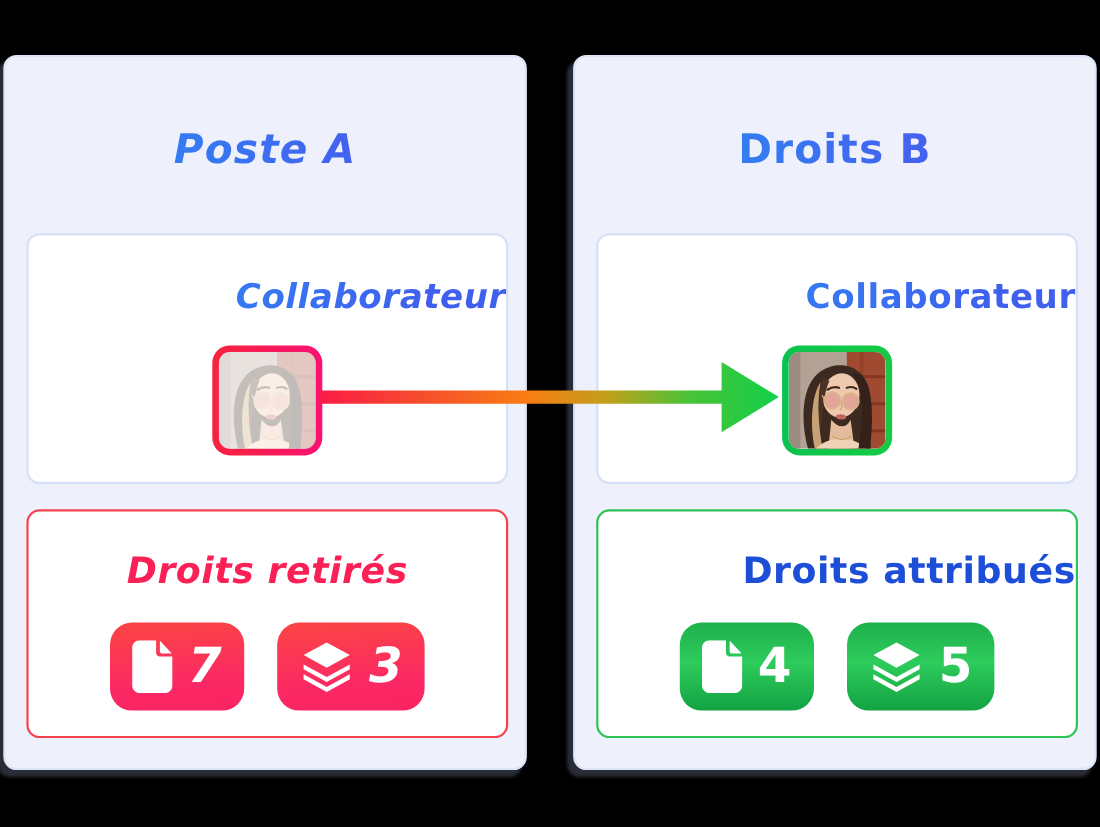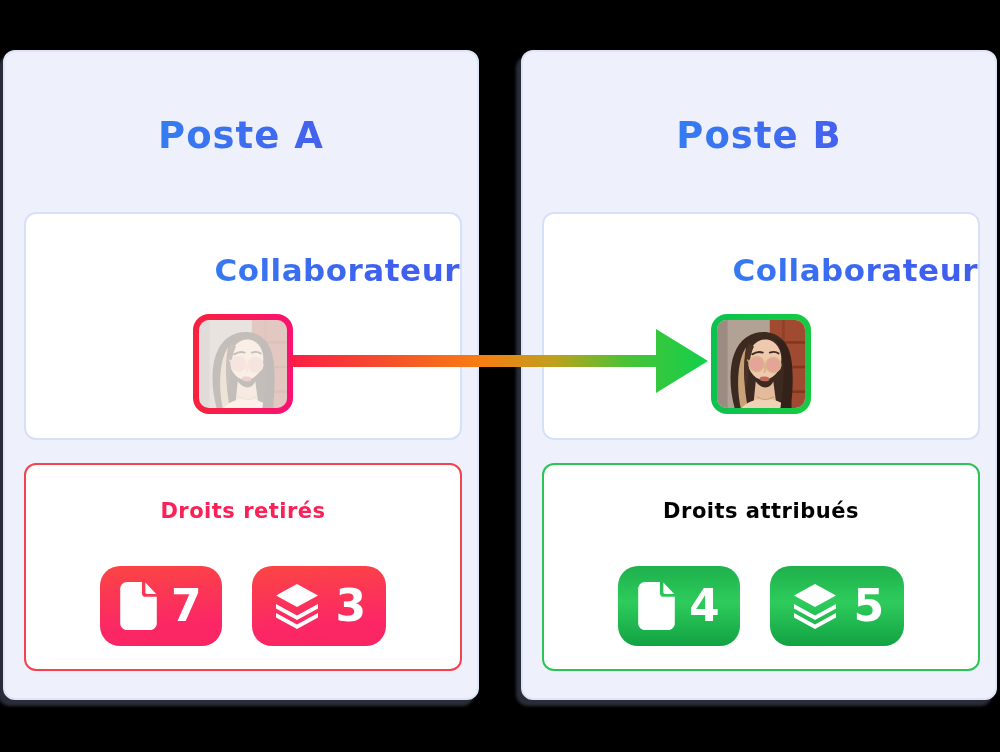--- a/index.html
+++ b/index.html
@@ -5,21 +5,21 @@
   html,body{margin:0;padding:0;background:#000;}
   .stage{
     position:relative;width:1000px;height:752px;background:#000;overflow:hidden;
     font-family:"DejaVu Sans","Liberation Sans",sans-serif;
   }
   .panel{
     position:absolute;top:50px;width:476px;height:650px;box-sizing:border-box;
     background:#eef1fb;border:2px solid #dde5f8;border-radius:12px;
     box-shadow:-5px 6px 3px rgba(110,118,145,.38);
   }
-  #panel-a{left:3px;}
+  #panel-a{left:3px;font-style:italic;}
   #panel-b{left:521px;}
   .panel-title{
     position:absolute;top:62px;left:0;width:100%;margin:0;text-align:center;
     font-size:37px;font-weight:800;letter-spacing:1px;
     background:linear-gradient(90deg,#2e86f3 20%,#4a57ee 80%);
     -webkit-background-clip:text;background-clip:text;color:transparent;
   }
   .card{
     position:absolute;left:19px;width:438px;box-sizing:border-box;
     background:#fff;border-radius:12px;
@@ -38,24 +38,24 @@
   .frame-red{background:linear-gradient(90deg,#f6233c,#fa1273);}
   .frame-green{background:linear-gradient(90deg,#0cc24f,#16cb42);}
   .avatar{width:88px;height:88px;border-radius:10px;overflow:hidden;background:#fff;}
   .avatar svg{display:block;width:88px;height:88px;}
   .avatar.faded svg{opacity:.3;}
   .rights-card{top:411px;height:208px;}
   .rights-red{border:2px solid #f4424f;}
   .rights-green{border:2px solid #2cc455;}
   .rights-title{
     position:absolute;top:34px;left:0;width:100%;margin:0;text-align:center;
-    font-size:21px;font-weight:800;letter-spacing:.5px;
+    font-size:33px;font-weight:800;letter-spacing:.5px;
   }
   .text-red{color:#fb2056;}
-  .text-green{color:#000000;}
+  .text-green{color:#1d4ed8;text-align:right;}
   .badge-row{
     position:absolute;top:101px;left:0;width:100%;
     display:flex;justify-content:center;gap:30px;
   }
   .badge{
     height:80px;border-radius:20px;padding:0 20px;box-sizing:border-box;
     display:flex;align-items:center;gap:14px;color:#fff;
   }
   .badge-red{background:linear-gradient(175deg,#fb4346 5%,#fb2865 70%,#f92562 100%);}
   .badge-green{background:linear-gradient(180deg,#1eb04c 0%,#2ecc5c 45%,#12a243 100%);}
@@ -122,21 +122,21 @@
             <path fill="#fff" d="M6 44 L48 67 L90 44 L90 53 L48 76 L6 53 Z"></path>
             <path fill="#fff" d="M6 62 L48 85 L90 62 L90 71 L48 94 L6 71 Z"></path>
           </svg>
           <span class="num">3</span>
         </div>
       </div>
     </div>
   </section>
 
   <section class="panel" id="panel-b">
-    <h2 class="panel-title">Poste B</h2>
+    <h2 class="panel-title">Droits B</h2>
 
     <div class="card collab-card">
       <h3 class="collab-title">Collaborateur</h3>
       <div class="avatar-frame frame-green">
         <div class="avatar">
           <svg viewBox="0 0 100 100" preserveAspectRatio="xMidYMid slice">
             <rect width="100" height="100" fill="#b2a195"></rect>
             <rect width="12" height="100" fill="#9c8b80"></rect>
             <rect x="60" width="40" height="100" fill="#a04a31"></rect>
             <rect x="60" y="24" width="40" height="3" fill="#83371f"></rect>

